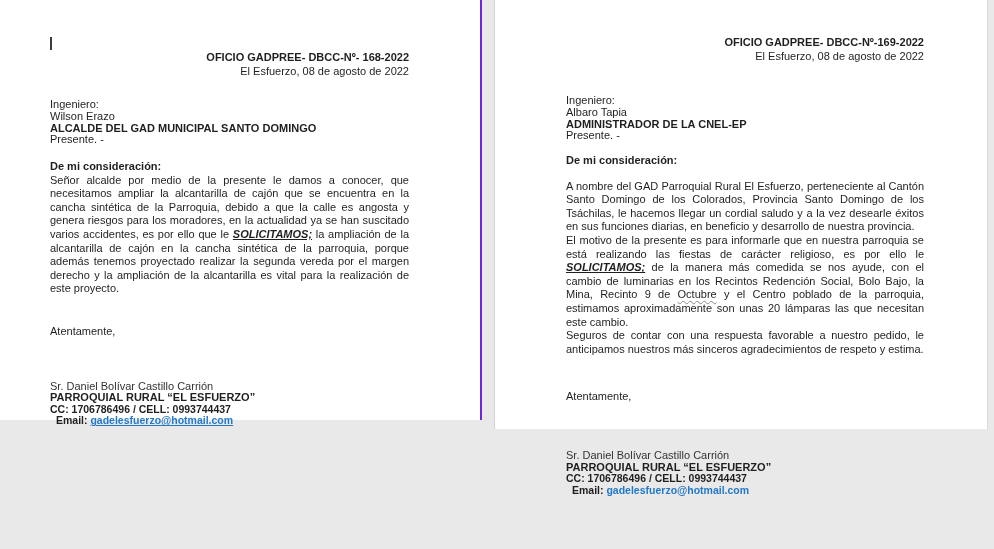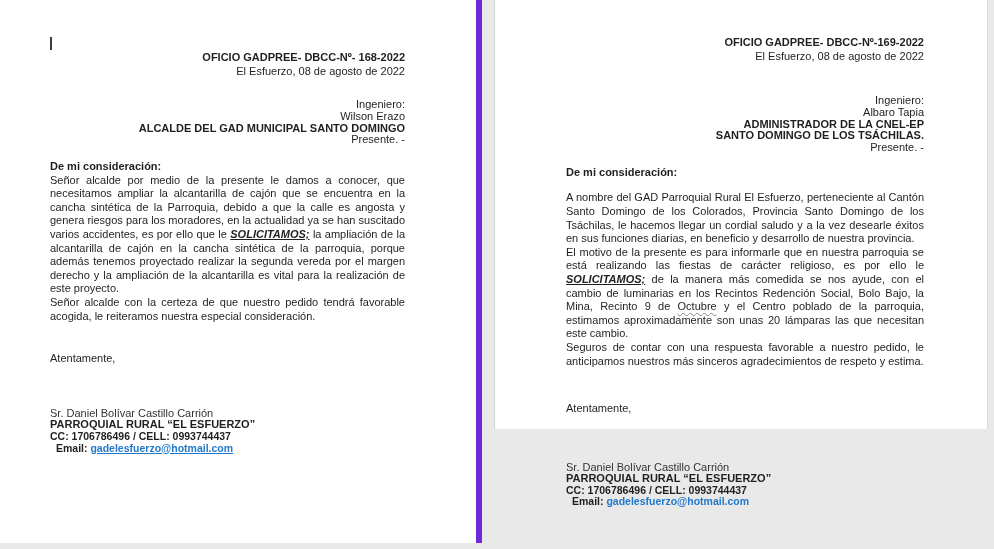--- a/index.html
+++ b/index.html
@@ -15,39 +15,39 @@
     background: #e9e9e9;
   }
   .page {
     position: absolute;
     top: 0;
     background: #ffffff;
     color: #1f1f1f;
     font-size: 11px;
   }
   .page-left {
-    left: 0; width: 482px; height: 543px;
-    border-right: 6px solid #6d28d9;
+    left: 0; width: 482px; height: 420px;
+    border-right: 2px solid #6d28d9;
     padding: 37px 71px 0 50px;
   }
   .page-right {
     left: 494px; width: 494px; height: 429px;
     border-left: 1px solid #d2d2d2;
     border-right: 1px solid #dcdcdc;
     padding: 36px 63px 0 71px;
   }
   .caret {
     display: block;
     width: 2px; height: 13px;
     background: #3c3c3c;
     margin-bottom: 1px;
   }
   .oficio-header { text-align: right; line-height: 13.5px; }
   .oficio-number { font-weight: bold; }
-  .addr { line-height: 11.8px; margin-top: 21px; text-align: right; }
+  .addr { line-height: 11.8px; margin-top: 21px; }
   .page-right .addr { margin-top: 32px; }
   .addr .bold { font-weight: bold; }
   .greeting { font-weight: bold; margin-top: 14px; line-height: 13.5px; }
   .page-right .greeting { margin-top: 12px; }
   .para {
     text-align: justify;
     line-height: 13.6px;
   }
   .para.first { margin-top: 19px; }
   .page-right .para.first { margin-top: 12px; }
@@ -94,21 +94,20 @@
       <div>Wilson Erazo</div>
       <div class="bold">ALCALDE DEL GAD MUNICIPAL SANTO DOMINGO</div>
       <div>Presente. -</div>
     </div>
 
     <div class="greeting">De mi consideración:</div>
 
 
     <p class="para"><span>Señor alcalde por medio de la presente le damos a conocer, que necesitamos ampliar la alcantarilla de cajón que se encuentra en la cancha sintética de la Parroquia, debido a que la calle es angosta y genera riesgos para los moradores, en la actualidad ya se han suscitado varios accidentes, es por ello que le </span><span class="emph">SOLICITAMOS;</span><span> la ampliación de la alcantarilla de cajón en la cancha sintética de la parroquia, porque además tenemos proyectado realizar la segunda vereda por el margen derecho y la ampliación de la alcantarilla es vital para la realización de este proyecto.</span></p>
 
-    <p class="para">Señor alcalde con la certeza de que nuestro pedido tendrá favorable acogida, le reiteramos nuestra especial consideración.</p>
 
     <div class="closing">Atentamente,</div>
 
     <div class="signature">
       <div class="sig-name">Sr. Daniel Bolívar Castillo Carrión</div>
       <div class="sig-org">PARROQUIAL RURAL “EL ESFUERZO”</div>
       <div class="sig-cc">CC: 1706786496 / CELL: 0993744437</div>
       <div class="sig-email"><span>Email: </span><a class="email-link underlined">gadelesfuerzo@hotmail.com</a></div>
     </div>
   </div>
@@ -117,21 +116,20 @@
 
     <div class="oficio-header">
       <div class="oficio-number">OFICIO GADPREE- DBCC-Nº-169-2022</div>
       <div class="oficio-date">El Esfuerzo, 08 de agosto de 2022</div>
     </div>
 
     <div class="addr">
       <div>Ingeniero:</div>
       <div>Albaro Tapia</div>
       <div class="bold">ADMINISTRADOR DE LA CNEL-EP</div>
-      <div class="bold">SANTO DOMINGO DE LOS TSÁCHILAS.</div>
       <div>Presente. -</div>
     </div>
 
     <div class="greeting">De mi consideración:</div>
 
     <p class="para first">A nombre del GAD Parroquial Rural El Esfuerzo, perteneciente al Cantón Santo Domingo de los Colorados, Provincia Santo Domingo de los Tsáchilas, le hacemos llegar un cordial saludo y a la vez desearle éxitos en sus funciones diarias, en beneficio y desarrollo de nuestra provincia.</p>
 
     <p class="para"><span>El motivo de la presente es para informarle que en nuestra parroquia se está realizando las fiestas de carácter religioso, es por ello le </span><span class="emph">SOLICITAMOS;</span><span> de la manera más comedida se nos ayude, con el cambio de luminarias en los Recintos Redención Social, Bolo Bajo, la Mina, Recinto 9 de </span><span class="wavy">Octubre</span><span> y el Centro poblado de la parroquia, estimamos aproximadamente son unas 20 lámparas las que necesitan este cambio.</span></p>
 
     <p class="para">Seguros de contar con una respuesta favorable a nuestro pedido, le anticipamos nuestros más sinceros agradecimientos de respeto y estima.</p>

